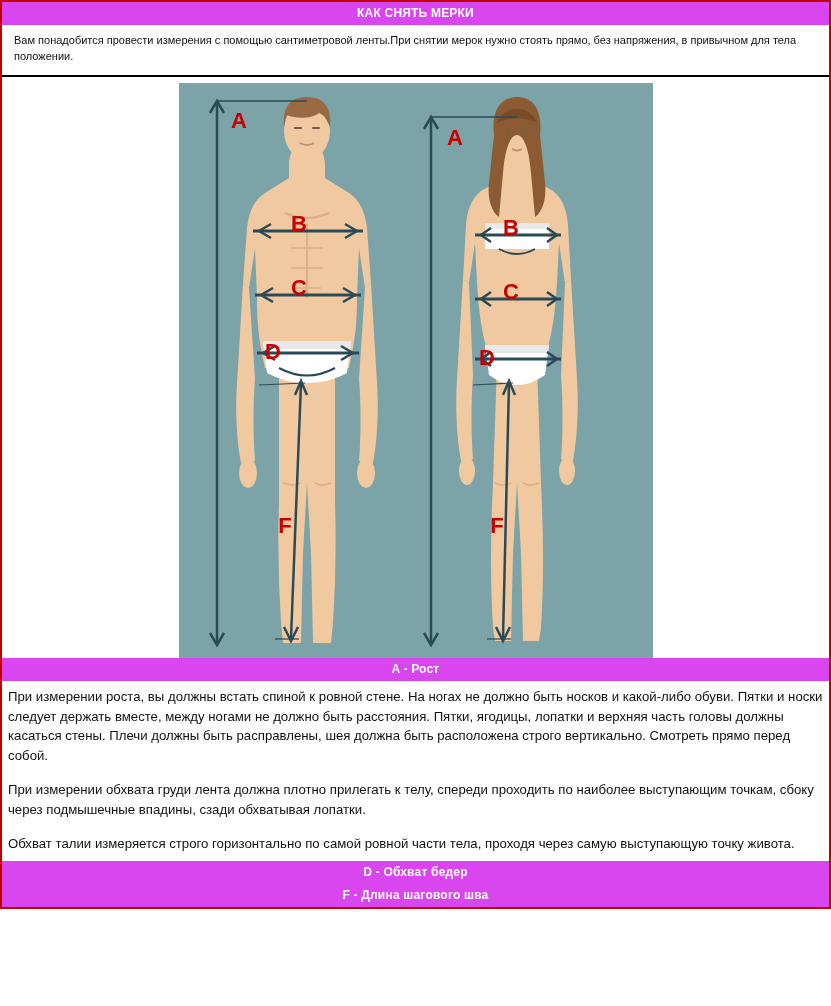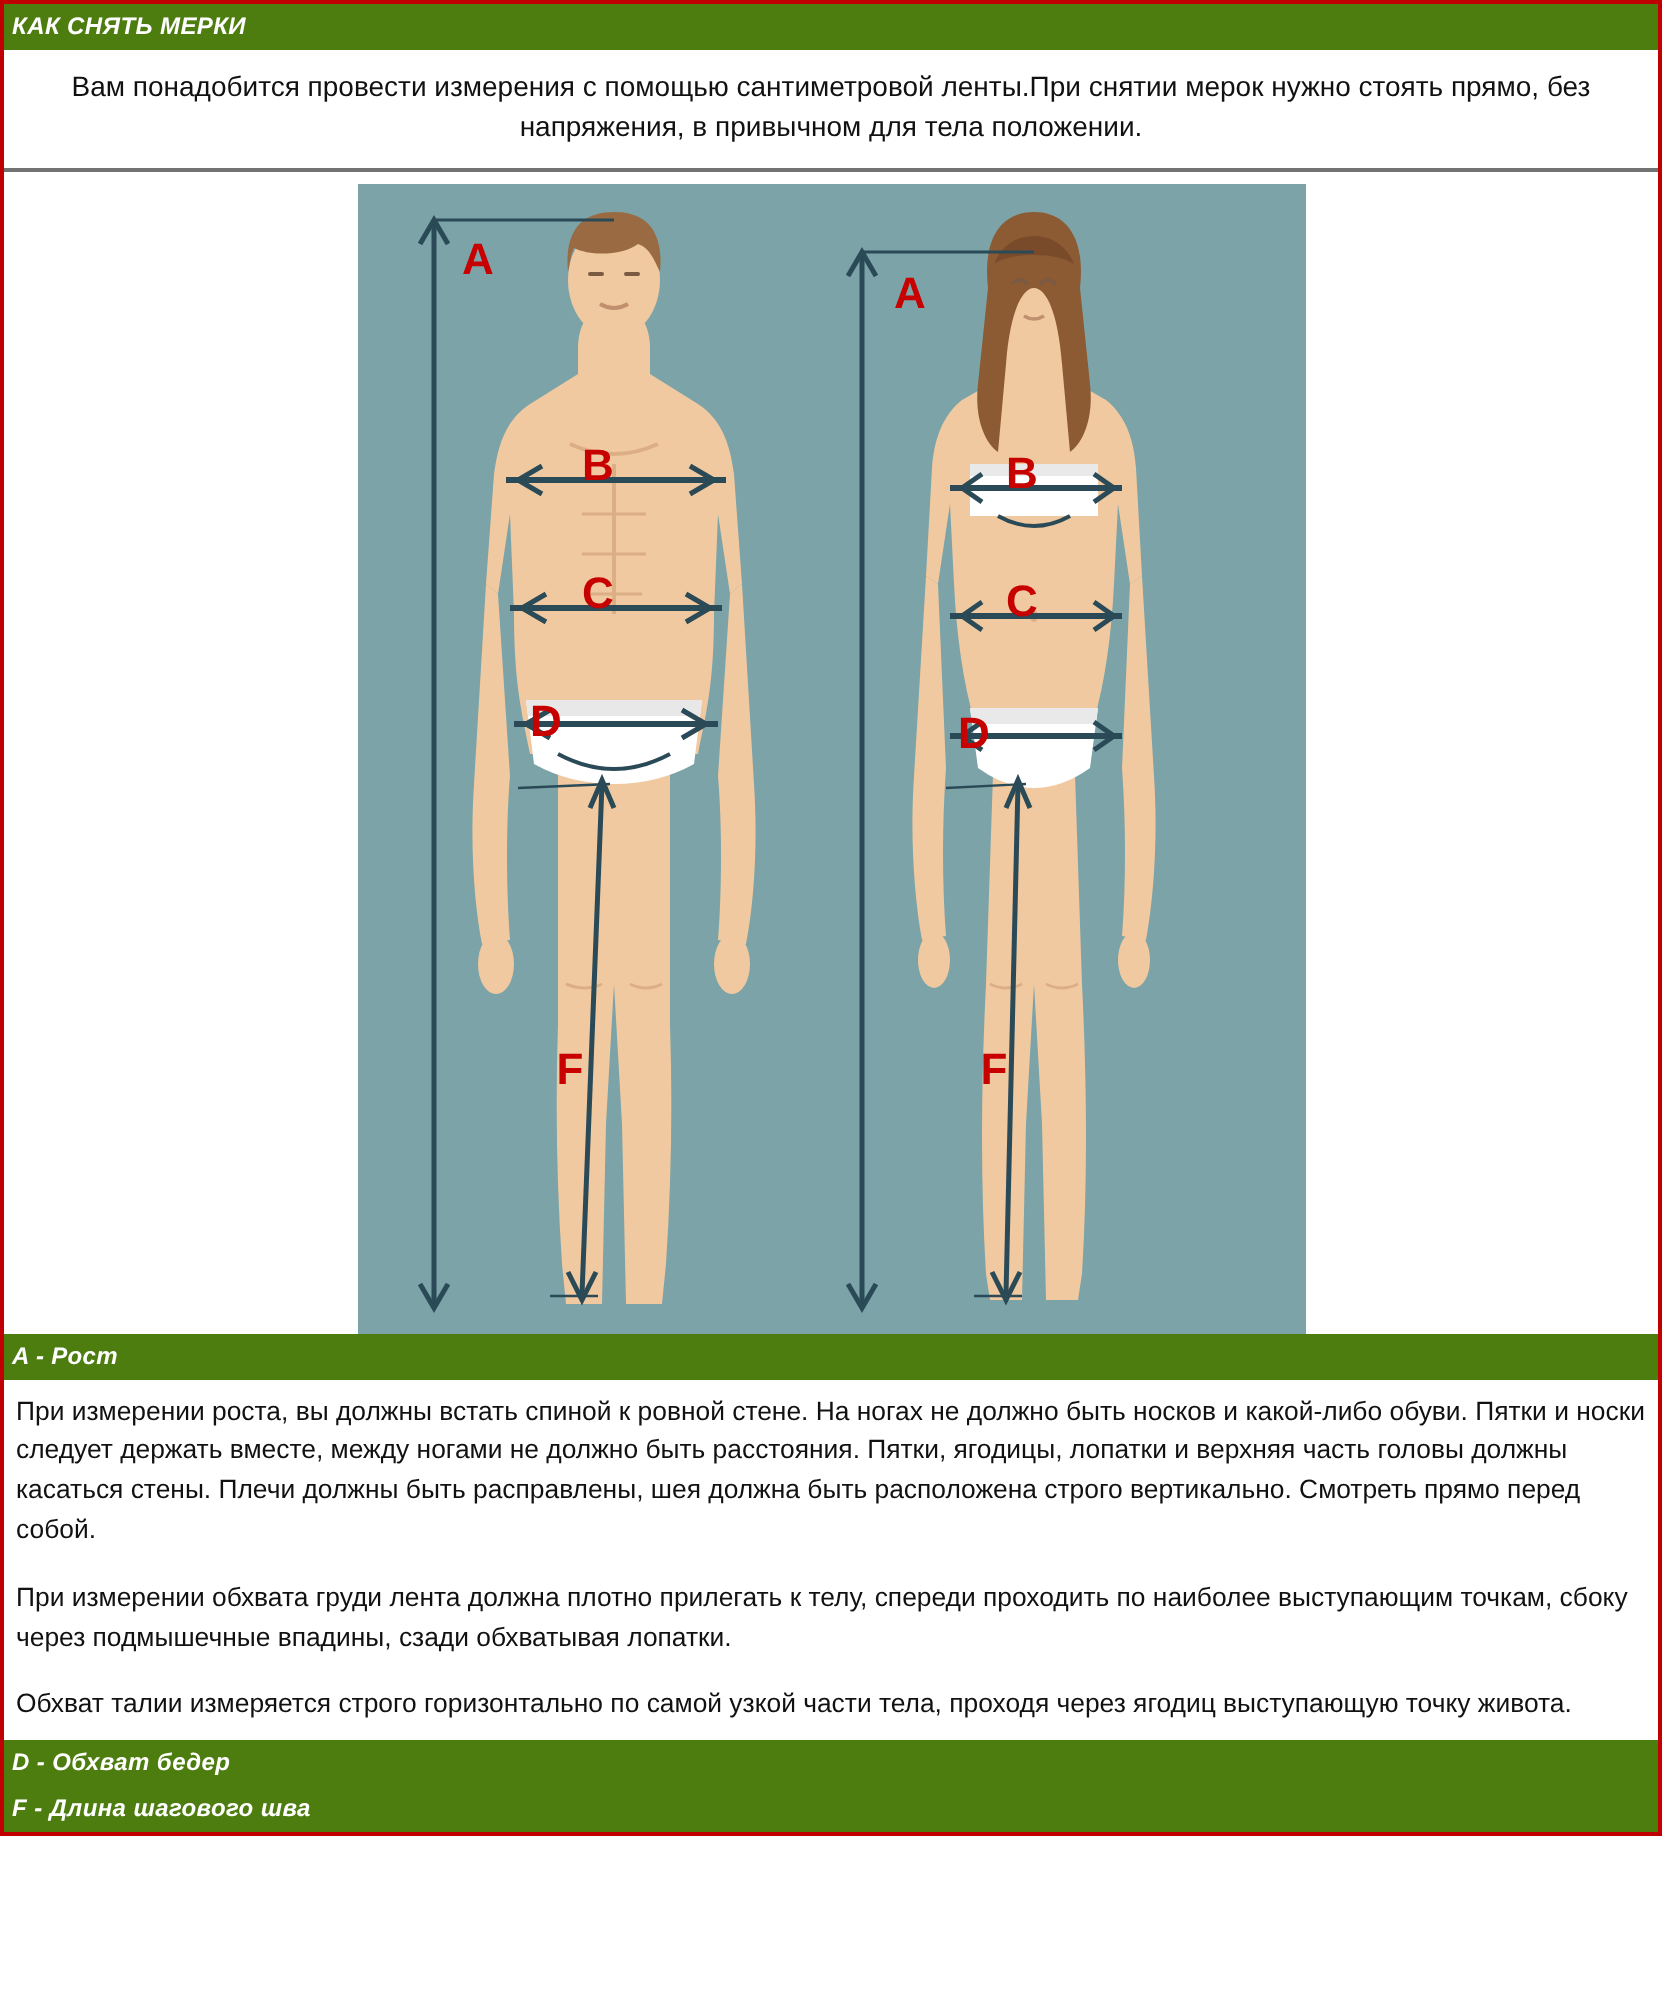--- a/index.html
+++ b/index.html
@@ -13,38 +13,36 @@
     color: #111;
   }
   .page {
     width: 831px;
     border-left: 2px solid #c00000;
     border-right: 2px solid #c00000;
     border-bottom: 2px solid #c00000;
     background: #fff;
   }
   .bar {
-    background: #4d7c0f;
+    background: #d946ef;
     color: #ffffff;
     font-weight: bold;
     font-size: 12px;
-    text-align: left;
+    text-align: center;
     padding: 4px 4px 5px 4px;
     letter-spacing: 0.2px;
-    font-style: italic;
   }
   .bar.top {
     border-top: 2px solid #c00000;
   }
   .intro {
     padding: 8px 12px 10px 12px;
-    font-size: 14px;
+    font-size: 11px;
     line-height: 1.45;
-    text-align: center;
-    border-bottom: 2px solid #737373;
+    border-bottom: 2px solid #000000;
   }
   .para {
     padding: 6px 6px 8px 6px;
     font-size: 13.2px;
     line-height: 1.5;
     text-align: left;
     border-radius: 32px;
   }
   .imgwrap {
     padding: 6px 0 0 0;
@@ -233,21 +231,21 @@
   <div class="sect">
     <div class="bar">A - Рост</div>
     <div class="para">При измерении роста, вы должны встать спиной к ровной стене. На ногах не должно быть носков и какой-либо обуви. Пятки и носки следует держать вместе, между ногами не должно быть расстояния. Пятки, ягодицы, лопатки и верхняя часть головы должны касаться стены. Плечи должны быть расправлены, шея должна быть расположена строго вертикально. Смотреть прямо перед собой.</div>
   </div>
 
   <div class="sect">
     <div class="para">При измерении обхвата груди лента должна плотно прилегать к телу, спереди проходить по наиболее выступающим точкам, сбоку через подмышечные впадины, сзади обхватывая лопатки.</div>
   </div>
 
   <div class="sect">
-    <div class="para">Обхват талии измеряется строго горизонтально по самой узкой части тела, проходя через ягодиц выступающую точку живота.</div>
+    <div class="para">Обхват талии измеряется строго горизонтально по самой ровной части тела, проходя через самую выступающую точку живота.</div>
   </div>
 
   <div class="sect">
     <div class="bar">D - Обхват бедер</div>
   </div>
 
   <div class="sect">
     <div class="bar">F - Длина шагового шва</div>
 
   </div>

